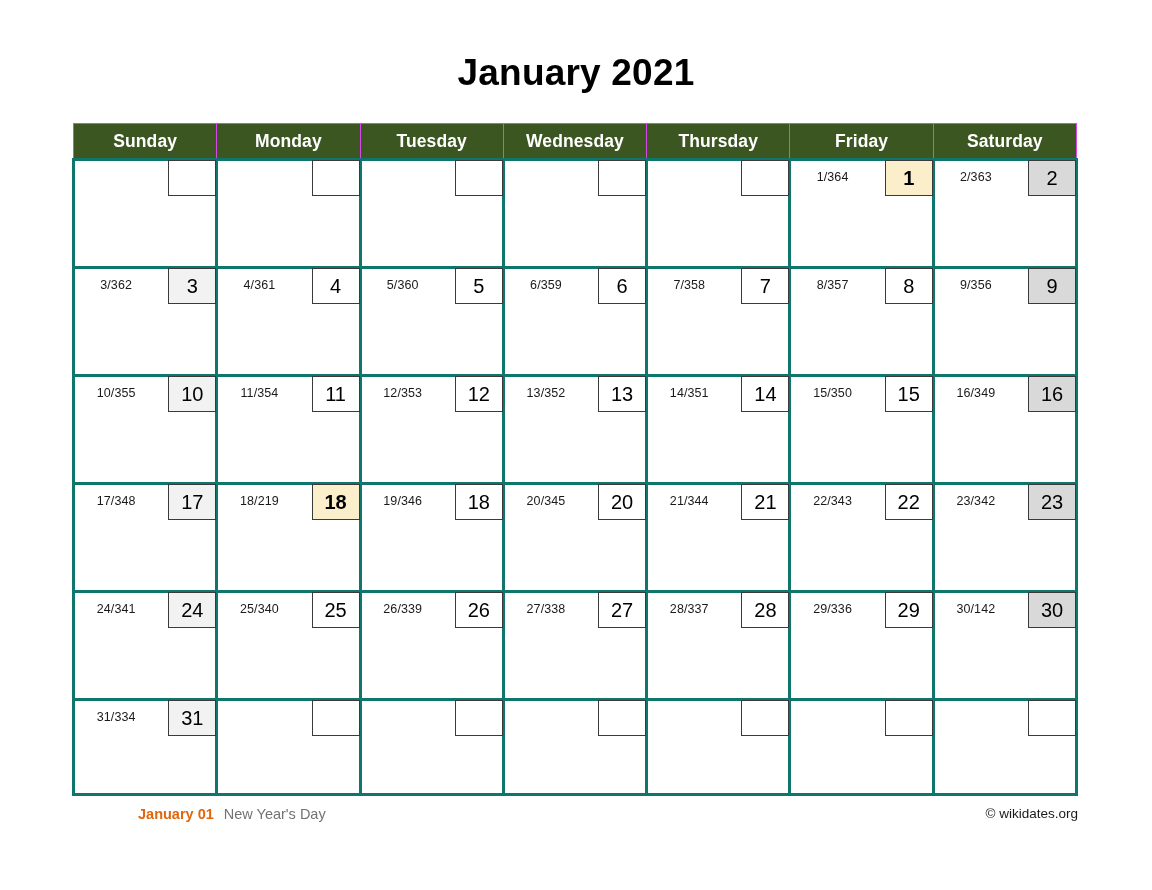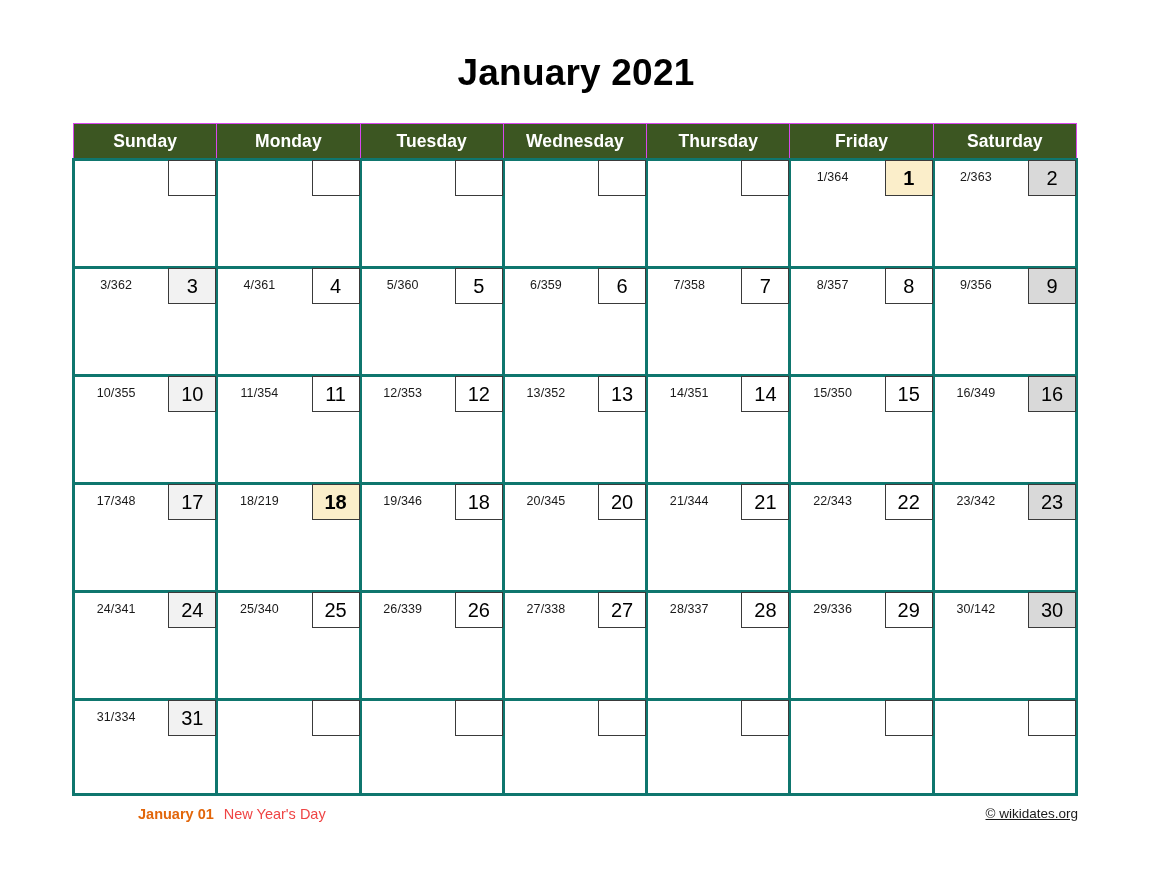--- a/index.html
+++ b/index.html
@@ -142,34 +142,33 @@
     font-size: 14.5px;
     line-height: 22px;
     white-space: nowrap;
   }
   .holiday-note .hdate {
     color: #e2660a;
     font-weight: bold;
     margin-right: 10px;
   }
   .holiday-note .hname {
-    color: #ef4444;
+    color: #737373;
   }
   .note-0 { left: 66px; }
   .note-1 { left: 350px; }
 
   .copyright {
     position: absolute;
     right: 0;
     top: 0;
     font-size: 13.5px;
     line-height: 22px;
     color: #1a1a1a;
     white-space: nowrap;
-    text-decoration: underline;
   }
 </style>
 </head>
 <body>
 
 <div id="page">
 
   <div class="title">January 2021</div>
 
   <table class="calendar">

